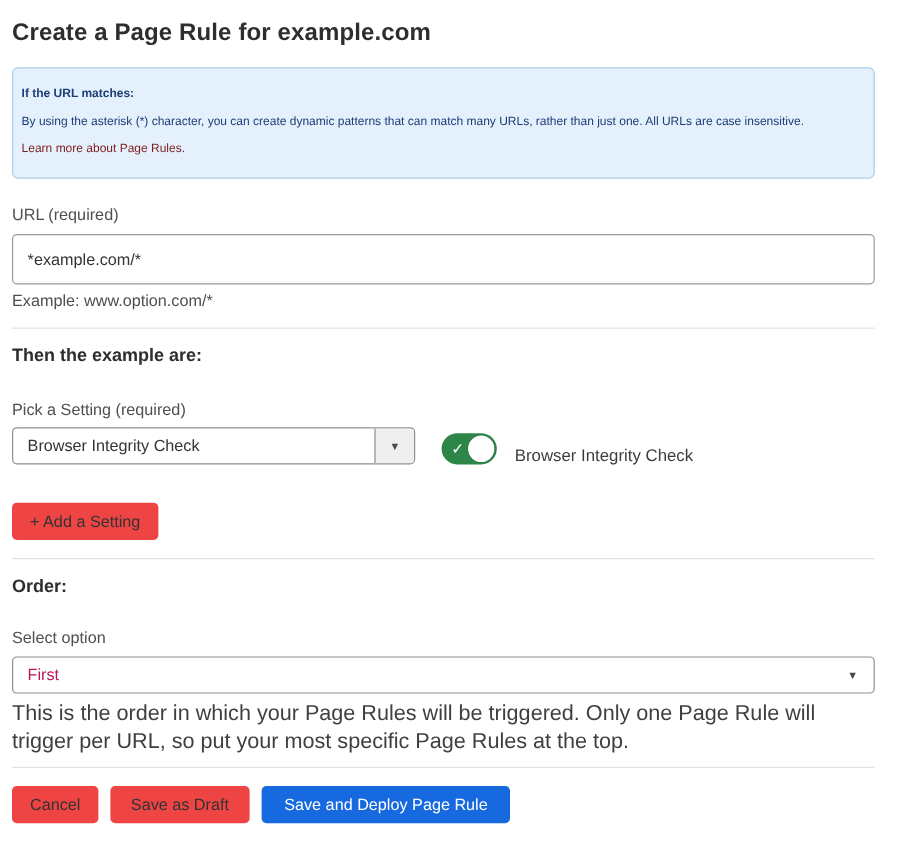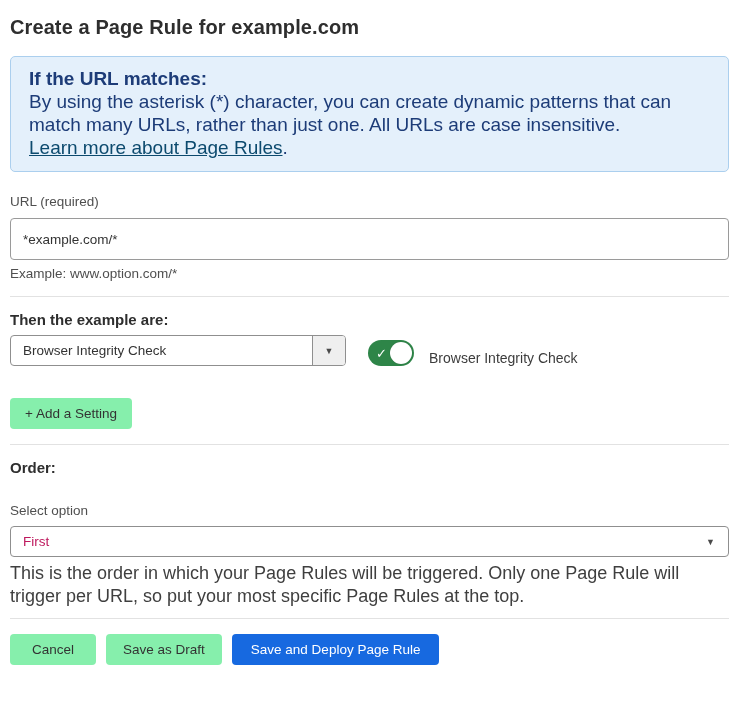--- a/index.html
+++ b/index.html
@@ -18,29 +18,28 @@
     line-height: 26px;
     margin-bottom: 16px;
     letter-spacing: 0.1px;
   }
 
   
   .info-box {
     background: #e4f0fb;
     border: 1px solid #abcfee;
     border-radius: 5px;
-    padding: 10px 18px 12px;
+    padding: 10px 7px 12px;
     color: #1d3c78;
-    font-size: 19px;
+    font-size: 10px;
     line-height: 23px;
   }
   .info-heading { font-weight: bold; }
   .info-link {
-    color: #0c4a6e;
-    text-decoration: underline;
+    color: #7f1d1d;
     cursor: pointer;
   }
   .info-link-suffix { color: #1d3c78; }
 
   
   .field-label {
     display: block;
     font-size: 13.5px;
     color: #4f4f4f;
     line-height: 16px;
@@ -158,21 +157,21 @@
   
   .btn {
     height: 31px;
     border: none;
     border-radius: 4px;
     font-size: 13.5px;
     font-family: "Liberation Sans", sans-serif;
     cursor: pointer;
     line-height: 1;
   }
-  .btn-gray { background: #86efac; color: #333; }
+  .btn-gray { background: #ef4444; color: #333; }
   .btn-blue { background: #1769e0; color: #ffffff; }
   .add-setting-btn { margin-top: 32px; padding: 0 15px; }
 
   .order-label { margin-top: 26px; }
   .select {
     margin-top: 7px;
     width: 100%;
     height: 31px;
     border: 1px solid #8f8f8f;
     border-radius: 4px;
@@ -191,21 +190,21 @@
     color: #3f3f3f;
     line-height: 23px;
   }
 
   .footer-actions {
     margin-top: 15px;
     display: flex;
     align-items: center;
     gap: 10px;
   }
-  .cancel-btn { padding: 0 22px; }
+  .cancel-btn { padding: 0 15px; }
   .save-draft-btn { padding: 4px 17px; }
   .save-deploy-btn { padding: 0 19px; }
 </style>
 </head>
 <body>
 
 <div class="page">
 
   <h1 class="page-title">Create a Page Rule for example.com</h1>
 
@@ -216,20 +215,21 @@
   </div>
 
   <label class="field-label url-label">URL (required)</label>
   <input class="text-input" type="text" value="*example.com/*" style="">
   <div class="helper-text">Example: www.option.com/*</div>
 
   <hr class="divider divider-1">
 
   <h2 class="section-heading">Then the example are:</h2>
 
+  <label class="field-label picker-label">Pick a Setting (required)</label>
 
   <div class="setting-row">
     <div class="dropdown">
       <span class="dropdown-value">Browser Integrity Check</span>
       <span class="dropdown-arrow-box">▼</span>
     </div>
     <div class="toggle">
       <span class="toggle-check">✓</span>
       <span class="toggle-knob"></span>
     </div>

